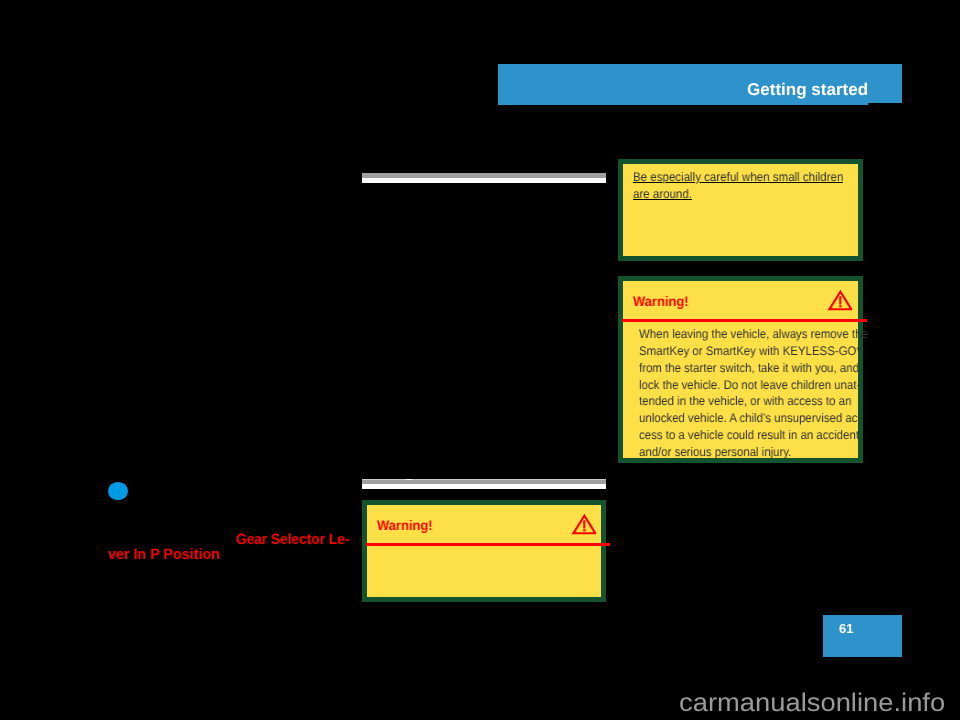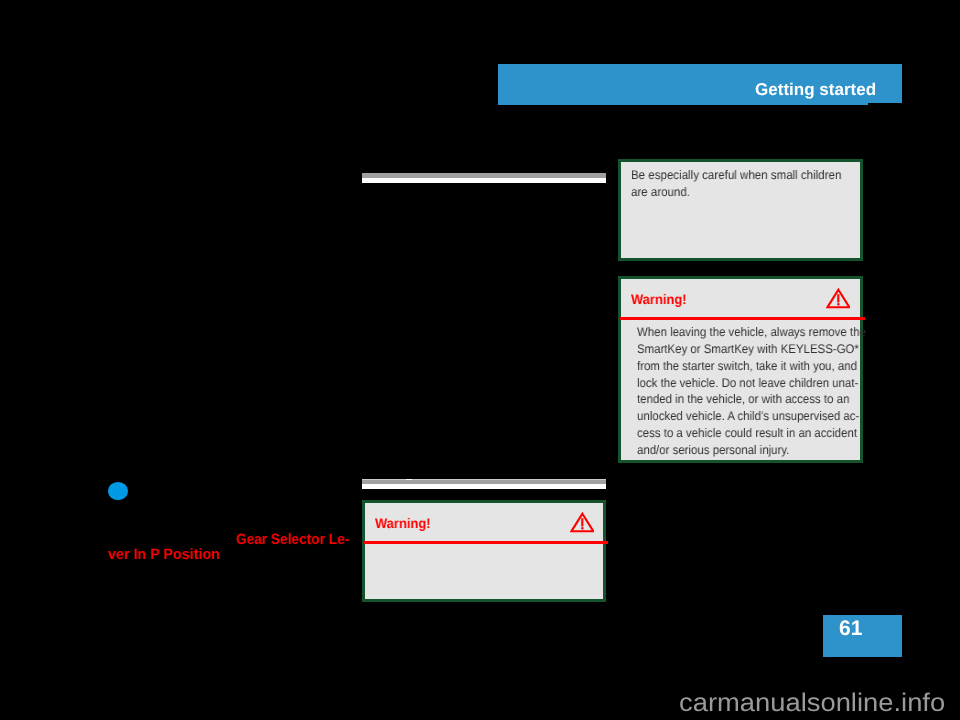--- a/index.html
+++ b/index.html
@@ -5,51 +5,51 @@
   html,body{margin:0;padding:0;}
   body{width:960px;height:720px;background:#000;overflow:hidden;
        font-family:"Liberation Sans",sans-serif;
        -webkit-font-smoothing:antialiased;
        text-rendering:geometricPrecision;}
   .page{position:relative;width:960px;height:720px;overflow:hidden;}
 
   
   .hdr{position:absolute;left:498px;top:64px;width:404px;height:39px;background:#2e92cb;}
   .hdr-step{position:absolute;left:498px;top:103px;width:370px;height:2px;background:#2e92cb;}
-  .hdr-title{position:absolute;right:84px;top:79px;color:#ffffff;font-size:17.05px;
+  .hdr-title{position:absolute;right:92px;top:79px;color:#ffffff;font-size:17.05px;
              font-weight:bold;line-height:21px;white-space:nowrap;will-change:transform;}
 
   
   .rule{position:absolute;}
   .rule>div{position:relative;}
   .rule .g{height:5px;background:#a0a0a0;}
   .rule .w{height:5px;background:#fdfdfd;}
 
   
-  .box{position:absolute;background:#e5e5e5;box-sizing:border-box;border:3px solid #14532d;}
+  .box{position:absolute;background:#fde047;box-sizing:border-box;border:5px solid #14532d;text-decoration:underline;}
   .ln{white-space:nowrap;font-size:12.5px;color:#333333;line-height:17px;height:17px;
       transform:scaleX(0.92);transform-origin:0 50%;will-change:transform;}
   #note-box .ln{transform:scaleX(0.923);}
   #warn-body-1 .ln{transform:scaleX(0.915);line-height:16.85px;height:16.85px;}
   #warn-body-2 .ln{transform:scaleX(0.926);line-height:16.7px;height:16.7px;}
   .gap{height:6px;}
 
   .warn-title{position:absolute;color:#ff0000;font-size:13.9px;font-weight:bold;
               line-height:17px;white-space:nowrap;
               transform:scaleX(0.932);transform-origin:0 50%;will-change:transform;}
   .warn-rule{position:absolute;height:3px;background:#ff0000;}
   .tri{position:absolute;}
 
   
   .bullet{position:absolute;width:19.5px;height:17.5px;border-radius:50%;background:#0099e4;}
   .redline{position:absolute;color:#ff0000;font-weight:bold;font-size:15px;line-height:15px;
            white-space:nowrap;transform:scaleX(0.9);transform-origin:0 50%;will-change:transform;}
 
   .pagenum{position:absolute;left:823px;top:615px;width:79px;height:42px;background:#2e92cb;}
-  .pagenum span{position:absolute;left:16px;top:3px;color:#ffffff;font-size:21px;
+  .pagenum span{position:absolute;left:16px;top:3px;color:#ffffff;font-size:13px;
                 font-weight:bold;line-height:22px;will-change:transform;}
   .wm{position:absolute;left:679px;top:692px;color:#9a9a9a;font-size:25.5px;white-space:nowrap;
       line-height:22px;transform:scaleX(1.073);transform-origin:0 0;will-change:transform;}
 </style>
 </head>
 <body>
 
 <div class="page">
 
   <div class="hdr-step"></div>

